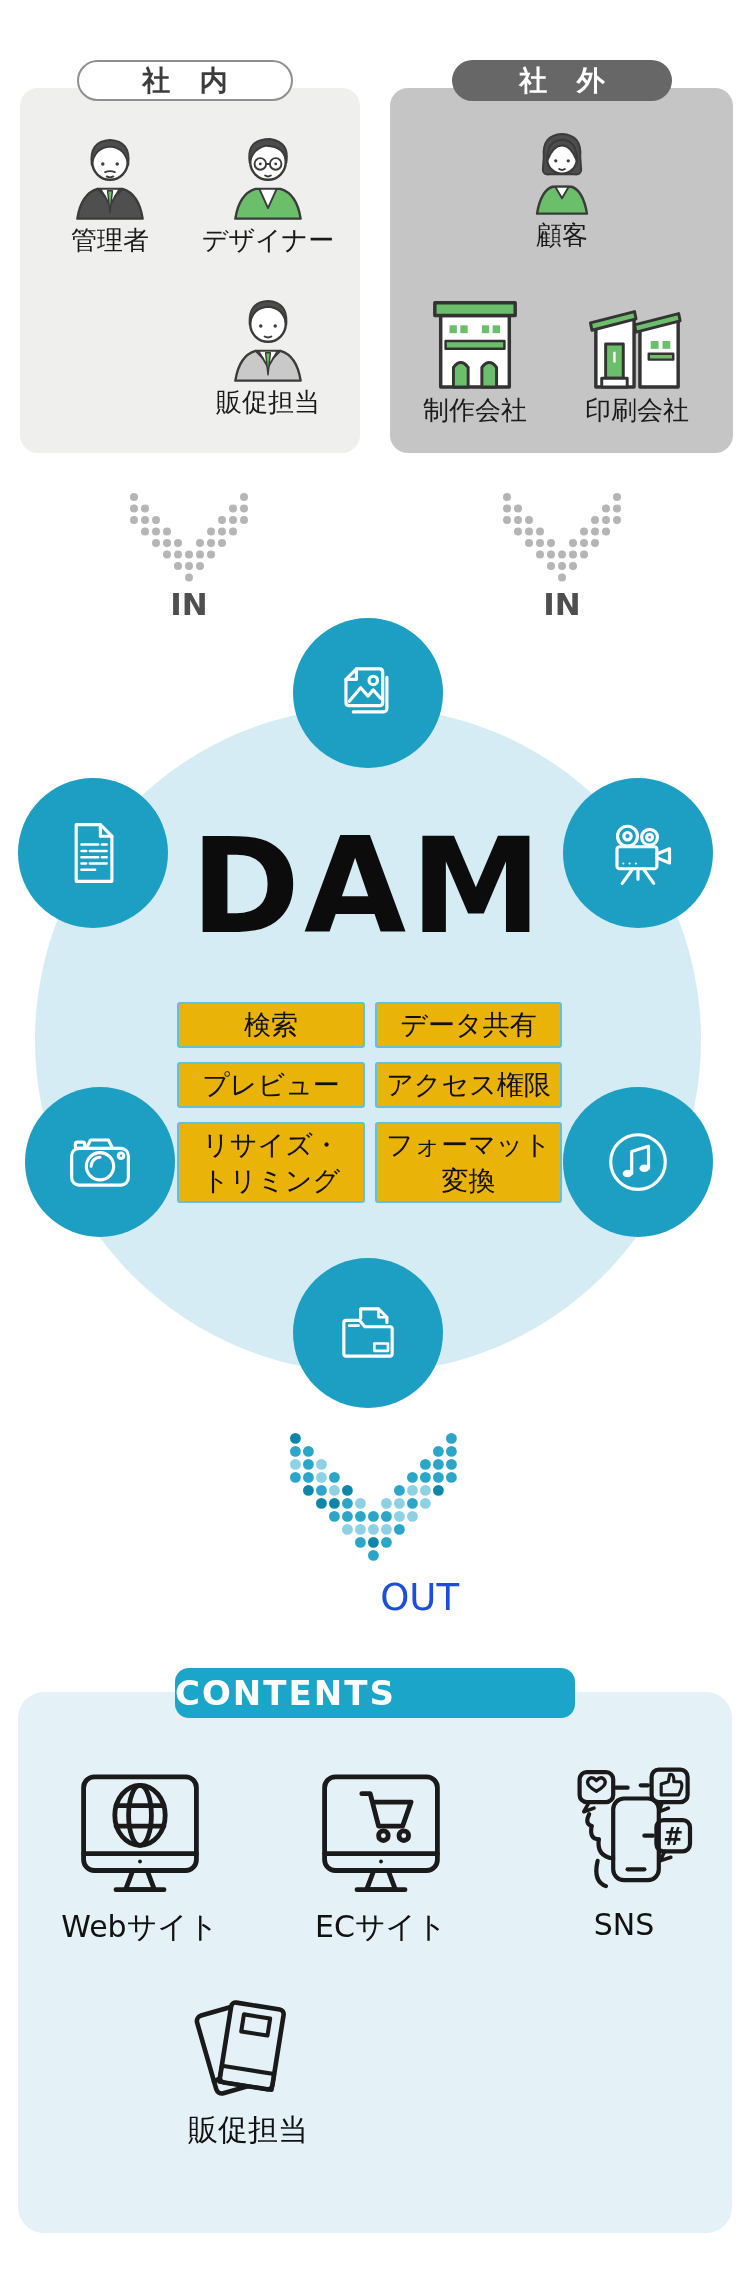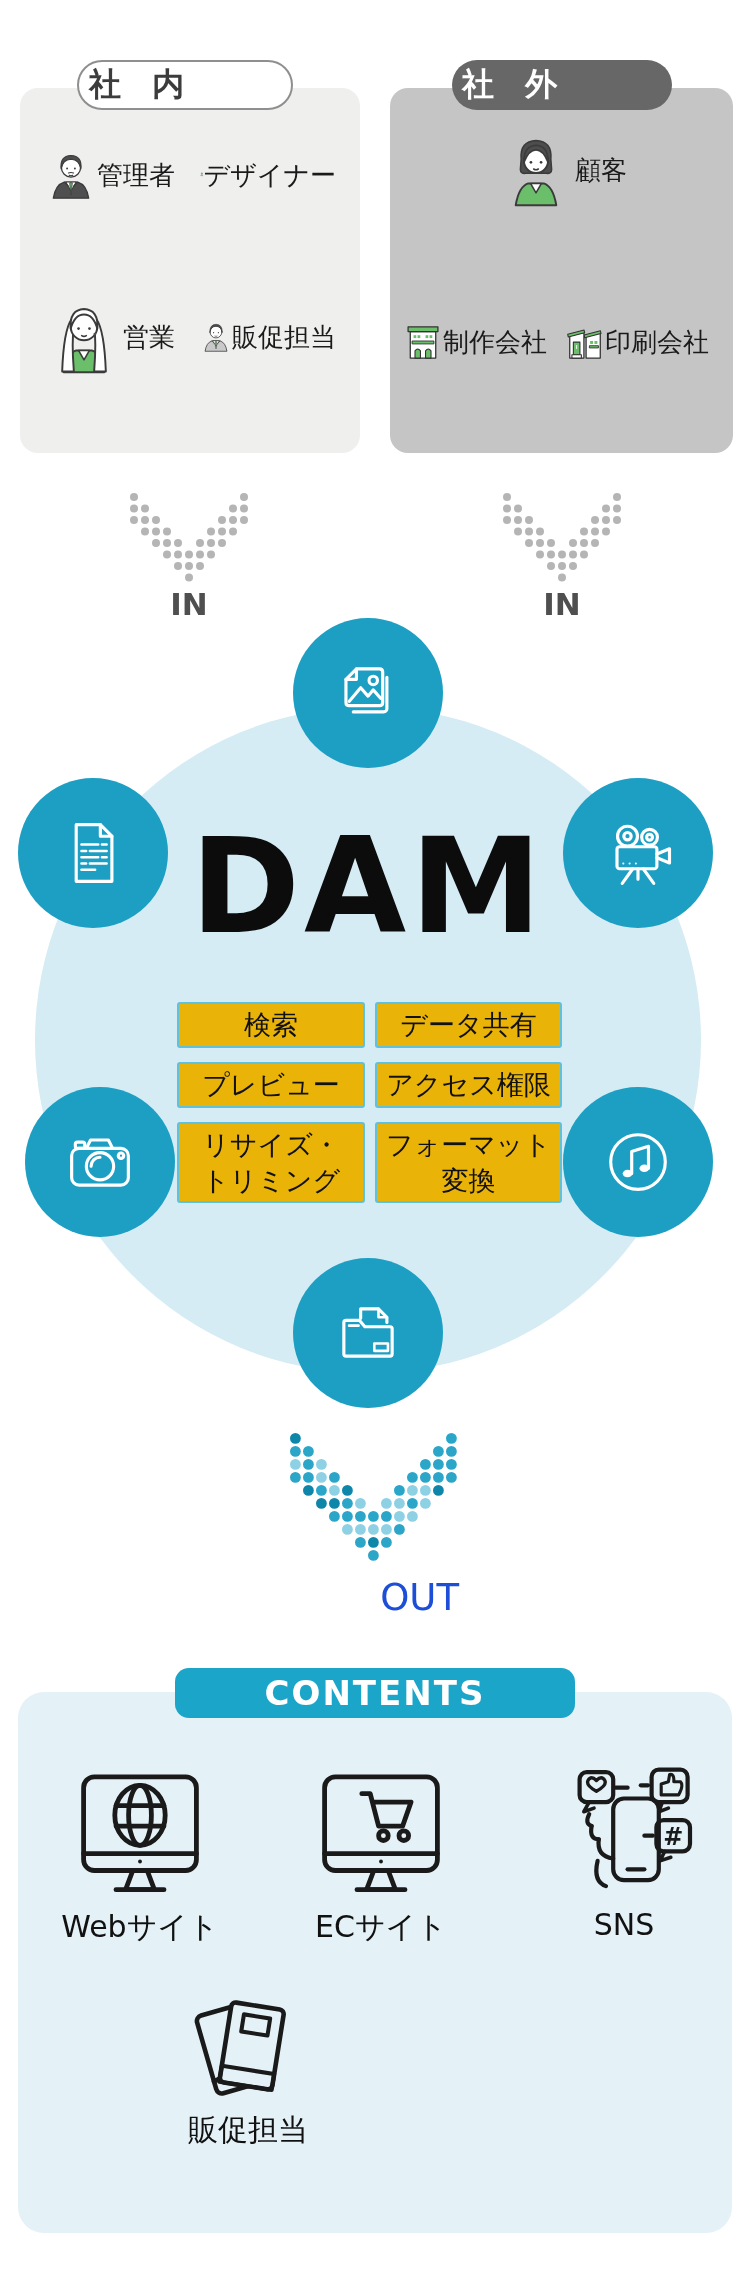--- a/index.html
+++ b/index.html
@@ -3,25 +3,25 @@
 <meta charset="utf-8">
 <style>
 *{margin:0;padding:0;box-sizing:border-box}
 body{background:#fff}
 #canvas{position:relative;width:750px;height:2283px;background:#fff;overflow:hidden;
   font-family:"DejaVu Sans","Liberation Sans",sans-serif;color:#1a1a1a}
 .abs{position:absolute}
 
 #internal-box{left:20px;top:88px;width:340px;height:365px;background:#efefee;border-radius:18px}
 #external-box{left:390px;top:88px;width:343px;height:365px;background:#c5c5c5;border-radius:18px}
-.pill{height:50px;border-radius:26px;display:flex;align-items:center;justify-content:flex-start;
-  font-size:32px;font-weight:600;letter-spacing:10px;text-indent:10px;z-index:3}
+.pill{height:41px;border-radius:26px;display:flex;align-items:center;justify-content:center;
+  font-size:28px;font-weight:600;letter-spacing:10px;text-indent:10px;z-index:3}
 #internal-pill{left:77px;top:60px;width:216px;background:#fff;border:2.5px solid #8f8f8f;color:#3c3c3c}
 #external-pill{left:452px;top:60px;width:220px;background:#676767;color:#fff}
-.member{display:flex;flex-direction:row;align-items:center}
+.member{display:flex;flex-direction:column;align-items:center}
 .member .lbl{font-size:26px;color:#1a1a1a;margin-top:3px;white-space:nowrap}
 #m-admin{left:45px;top:128px;width:130px}
 #m-designer{left:200px;top:128px;width:136px}
 #m-sales{left:45px;top:290px;width:130px}
 #m-promo{left:200px;top:290px;width:136px}
 #m-customer{left:497px;top:123px;width:130px}
 #m-production{left:403px;top:292px;width:144px}
 #m-printing{left:565px;top:292px;width:144px}
 .member svg.person{width:96px;height:92px}
 .member svg.building{width:112px;height:98px}
@@ -51,21 +51,21 @@
 #f3{left:177px;top:1062px;width:188px;height:46px}
 #f4{left:375px;top:1062px;width:187px;height:46px}
 #f5{left:177px;top:1122px;width:188px;height:81px}
 #f6{left:375px;top:1122px;width:187px;height:81px}
 
 #out-arrow{left:289px;top:1432px}
 #out-label{left:289px;width:170px;text-align:right;top:1576px;font-size:37px;font-weight:normal;color:#1d4ed8}
 
 #contents-box{left:18px;top:1692px;width:714px;height:541px;background:#e4f1f7;border-radius:26px;z-index:1}
 #contents-bar{left:175px;top:1668px;width:400px;height:50px;background:#1ba5c9;border-radius:14px;
-  color:#fff;display:flex;align-items:center;justify-content:center;font-size:34px;font-weight:bold;
+  color:#fff;display:flex;align-items:center;justify-content:flex-start;font-size:34px;font-weight:bold;
   letter-spacing:2px;z-index:2}
 .citem{display:flex;flex-direction:column;align-items:center;z-index:2}
 .citem .lbl{font-size:30px;color:#111;white-space:nowrap}
 #c-web{left:50px;top:1762px;width:180px}
 #c-ec{left:291px;top:1762px;width:180px}
 #c-sns{left:534px;top:1762px;width:180px}
 #c-catalog{left:148px;top:1992px;width:200px}
 #c-pamphlet{left:417px;top:1992px;width:200px}
 .citem svg.big{width:156px;height:145px}
 .citem svg.small{width:150px;height:118px}
@@ -109,37 +109,20 @@
         <circle cx="58" cy="37" r="6" fill="none" stroke-width="2"></circle>
         <path d="M48 37 h4" fill="none" stroke-width="2"></path>
         <circle cx="42" cy="37" r="1.5" fill="#3b3b3b" stroke="none"></circle>
         <circle cx="58" cy="37" r="1.5" fill="#3b3b3b" stroke="none"></circle>
         <path d="M47 49 Q50 51 53 49" fill="none" stroke-width="2"></path>
       </g>
     </svg>
     <span class="lbl">デザイナー</span>
   </div>
 
-  <div class="abs member" id="m-sales">
-    <svg class="person" viewBox="0 0 100 95">
-      <g stroke="#3b3b3b" stroke-linejoin="round" stroke-linecap="round">
-        <path d="M24 94 Q28 70 40 66 L60 66 Q72 70 76 94 Z" fill="#6cbf6a" stroke-width="2.5"></path>
-        <path d="M43 66 L50 78 L57 66 Z" fill="#fff" stroke-width="2"></path>
-        <path d="M34 26 Q24 40 22 93 L37 93 Q34 55 37 34 Z" fill="#fff" stroke-width="2.5"></path>
-        <path d="M66 26 Q76 40 78 93 L63 93 Q66 55 63 34 Z" fill="#fff" stroke-width="2.5"></path>
-        <circle cx="50" cy="36" r="17" fill="#fff" stroke-width="2.5"></circle>
-        <path d="M33 38 Q31 14 50 13 Q69 14 67 38 Q62 20 50 20 Q38 20 33 38 Z" fill="#fff" stroke-width="2.5"></path>
-        <circle cx="43" cy="38" r="1.7" fill="#3b3b3b" stroke="none"></circle>
-        <circle cx="57" cy="38" r="1.7" fill="#3b3b3b" stroke="none"></circle>
-        <path d="M47 47 Q50 49 53 47" fill="none" stroke-width="2"></path>
-        <circle cx="64" cy="45" r="1.8" fill="#4d4d4d" stroke="none"></circle>
-      </g>
-    </svg>
-    <span class="lbl">営業</span>
-  </div>
 
   <div class="abs member" id="m-promo">
     <svg class="person" viewBox="0 0 100 95">
       <g stroke="#3b3b3b" stroke-linejoin="round" stroke-linecap="round">
         <path d="M16 94 Q20 68 37 63 L63 63 Q80 68 84 94 Z" fill="#c9c9c9" stroke-width="2.5"></path>
         <path d="M40 63 L50 80 L60 63 Z" fill="#fff" stroke-width="2"></path>
         <path d="M47.5 65 L50 88 L52.5 65 Z" fill="#6cbf6a" stroke-width="1.5"></path>
         <path d="M37 63 L45 71 M63 63 L55 71" fill="none" stroke-width="2"></path>
         <circle cx="50" cy="35" r="18.5" fill="#fff" stroke-width="2.5"></circle>
         <path d="M31 36 Q29 12 50 11 Q71 12 69 36 Q67 18 50 17 Q33 18 31 36 Z" fill="#4d4d4d" stroke-width="2"></path>

